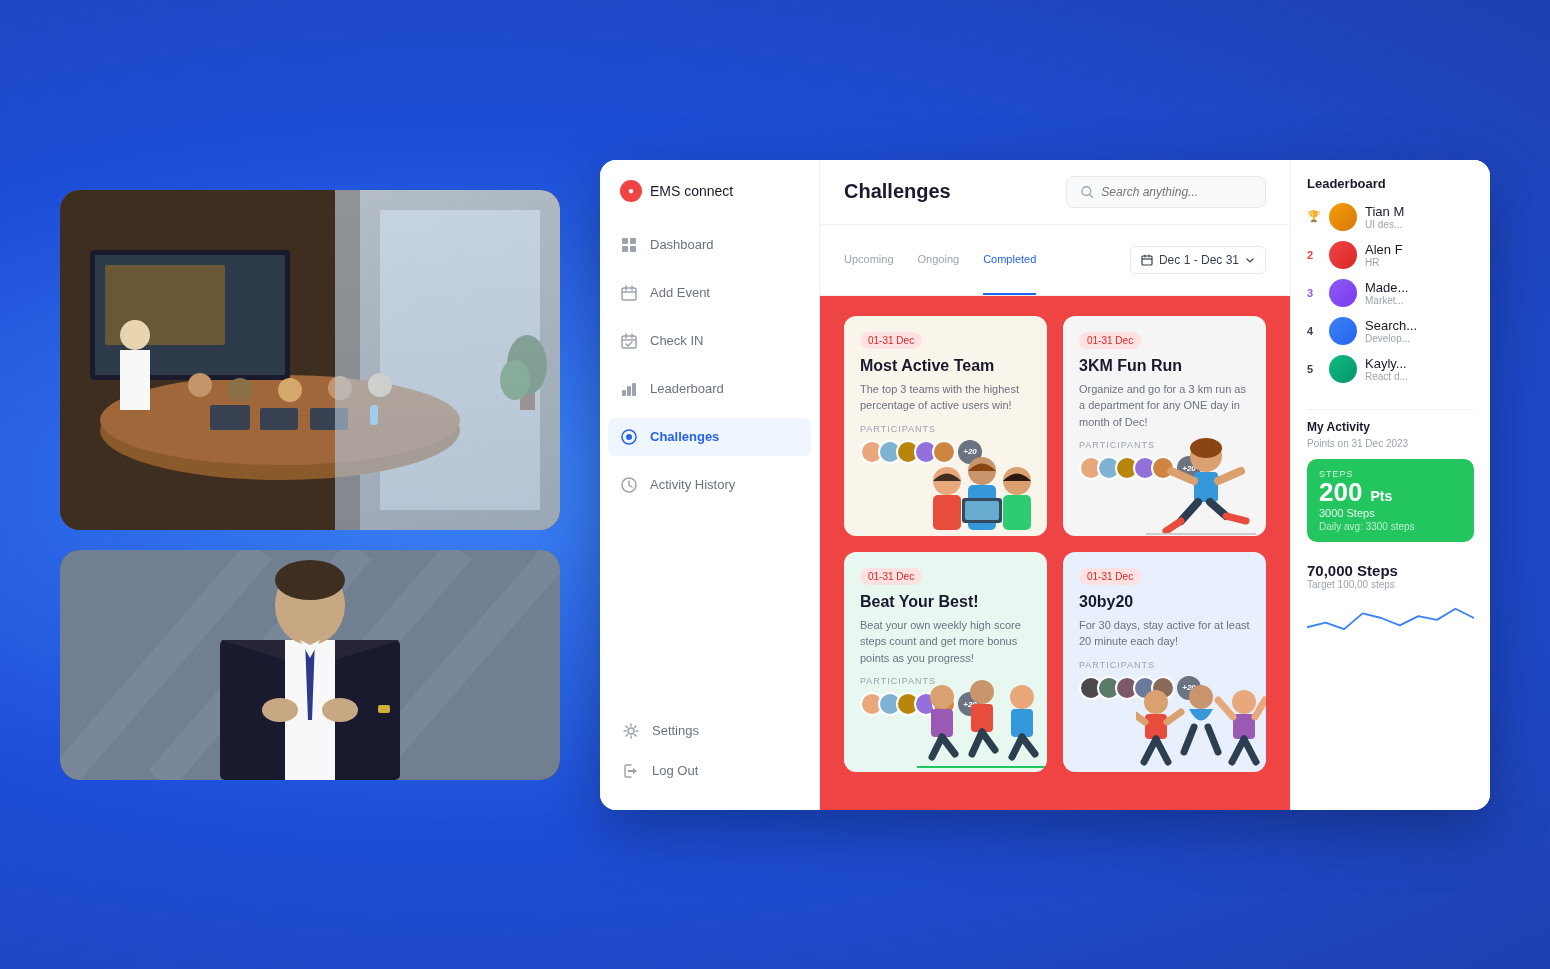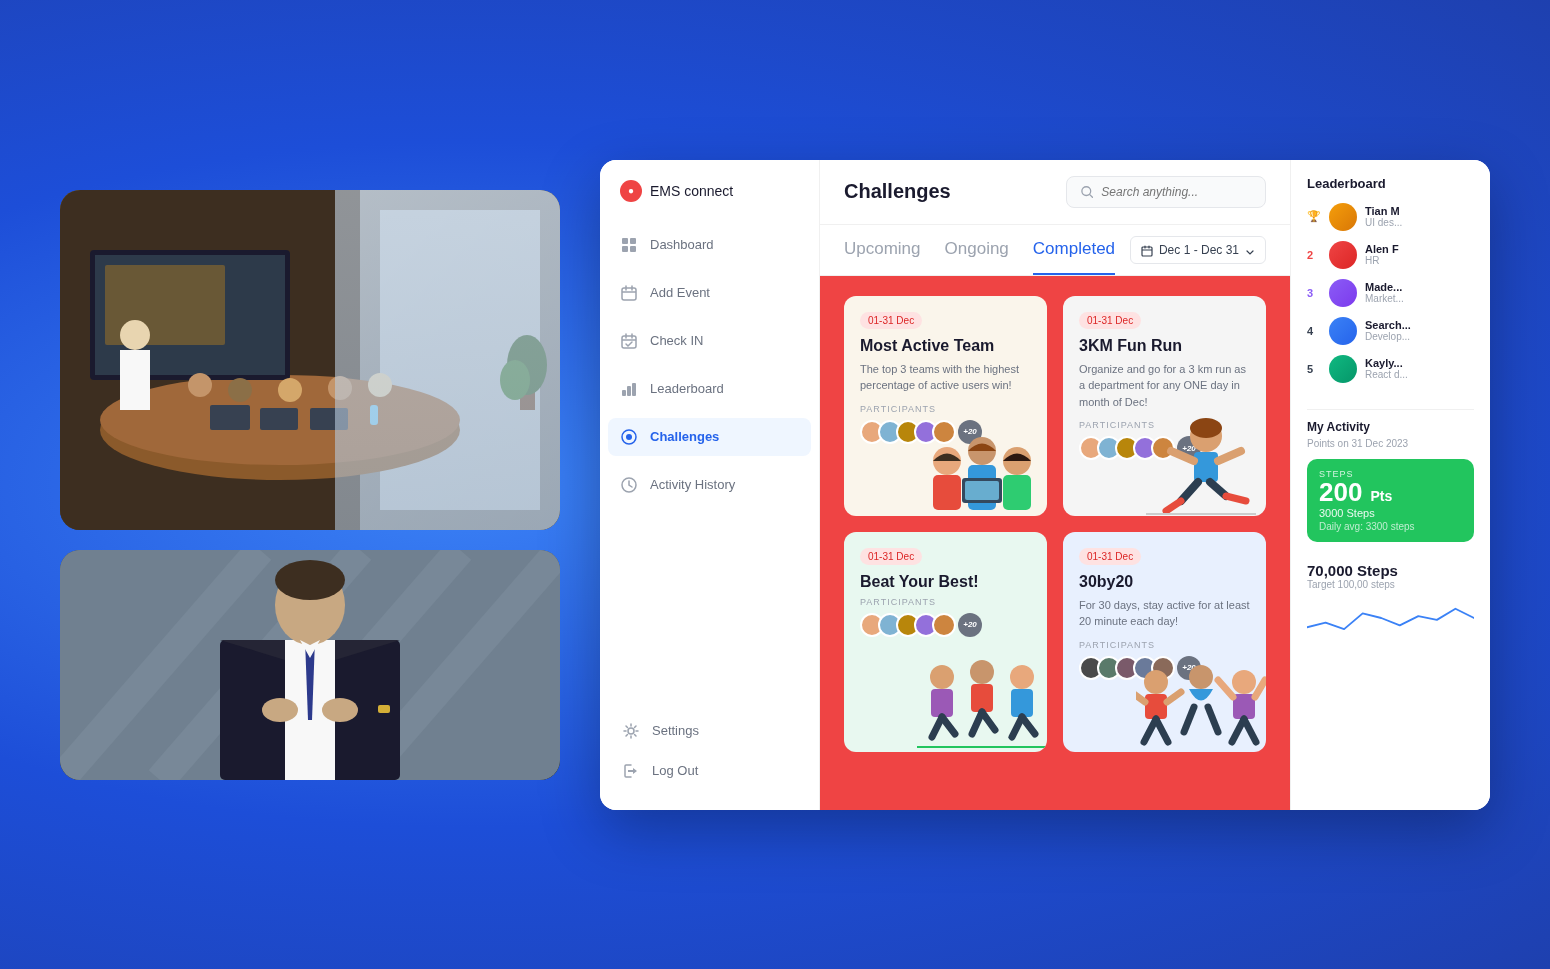--- a/index.html
+++ b/index.html
@@ -199,36 +199,36 @@
       justify-content: space-between;
       border-bottom: 1px solid #f0f0f0;
     }
 
     .tabs {
       display: flex;
       gap: 24px;
     }
 
     .tab {
-      padding: 14px 0;
-      font-size: 17px;
+      padding: 28px 0;
+      font-size: 11px;
       color: #9ca3af;
       cursor: pointer;
       border-bottom: 2px solid transparent;
       font-weight: 500;
     }
 
     .tab.active {
       color: #2563eb;
       border-bottom-color: #2563eb;
     }
 
     .date-filter {
       display: flex;
-      align-items: flex-end;
+      align-items: center;
       gap: 6px;
       font-size: 12px;
       color: #374151;
       cursor: pointer;
       padding: 6px 10px;
       border: 1px solid #e5e7eb;
       border-radius: 6px;
     }
 
     
@@ -402,22 +402,22 @@
     .rank-3 { background: linear-gradient(135deg, #8b5cf6, #7c3aed); }
     .rank-4 { background: linear-gradient(135deg, #3b82f6, #2563eb); }
     .rank-5 { background: linear-gradient(135deg, #10b981, #059669); }
 
     .rank-info {
       display: flex;
       flex-direction: column;
     }
 
     .rank-name {
-      font-size: 11px;
-      font-weight: 700;
+      font-size: 13px;
+      font-weight: 400;
       color: #1a1a2e;
     }
 
     .rank-dept {
       font-size: 10px;
       color: #9ca3af;
     }
 
     .divider {
       height: 1px;
@@ -802,20 +802,21 @@
 
               <ellipse cx="70" cy="22" rx="16" ry="10" fill="#8B4513"></ellipse>
 
               <line x1="10" y1="108" x2="120" y2="108" stroke="#ccc" stroke-width="2"></line>
             </svg>
           </div>
 
           <div class="challenge-card green-bg">
             <div class="challenge-date-badge">01-31 Dec</div>
             <div class="challenge-title">Beat Your Best!</div>
+            <div class="challenge-desc">Beat your own weekly high score steps count and get more bonus points as you progress!</div>
             <div class="participants-label">PARTICIPANTS</div>
             <div class="participants-row">
               <div class="avatar-stack">
                 <div class="avatar-sm" style="background:#e8a87c;"></div>
                 <div class="avatar-sm" style="background:#7fb3d3;"></div>
                 <div class="avatar-sm" style="background:#b8860b;"></div>
                 <div class="avatar-sm" style="background:#9370db;"></div>
                 <div class="avatar-sm" style="background:#cd853f;"></div>
               </div>
               <div class="avatar-more">+20</div>

